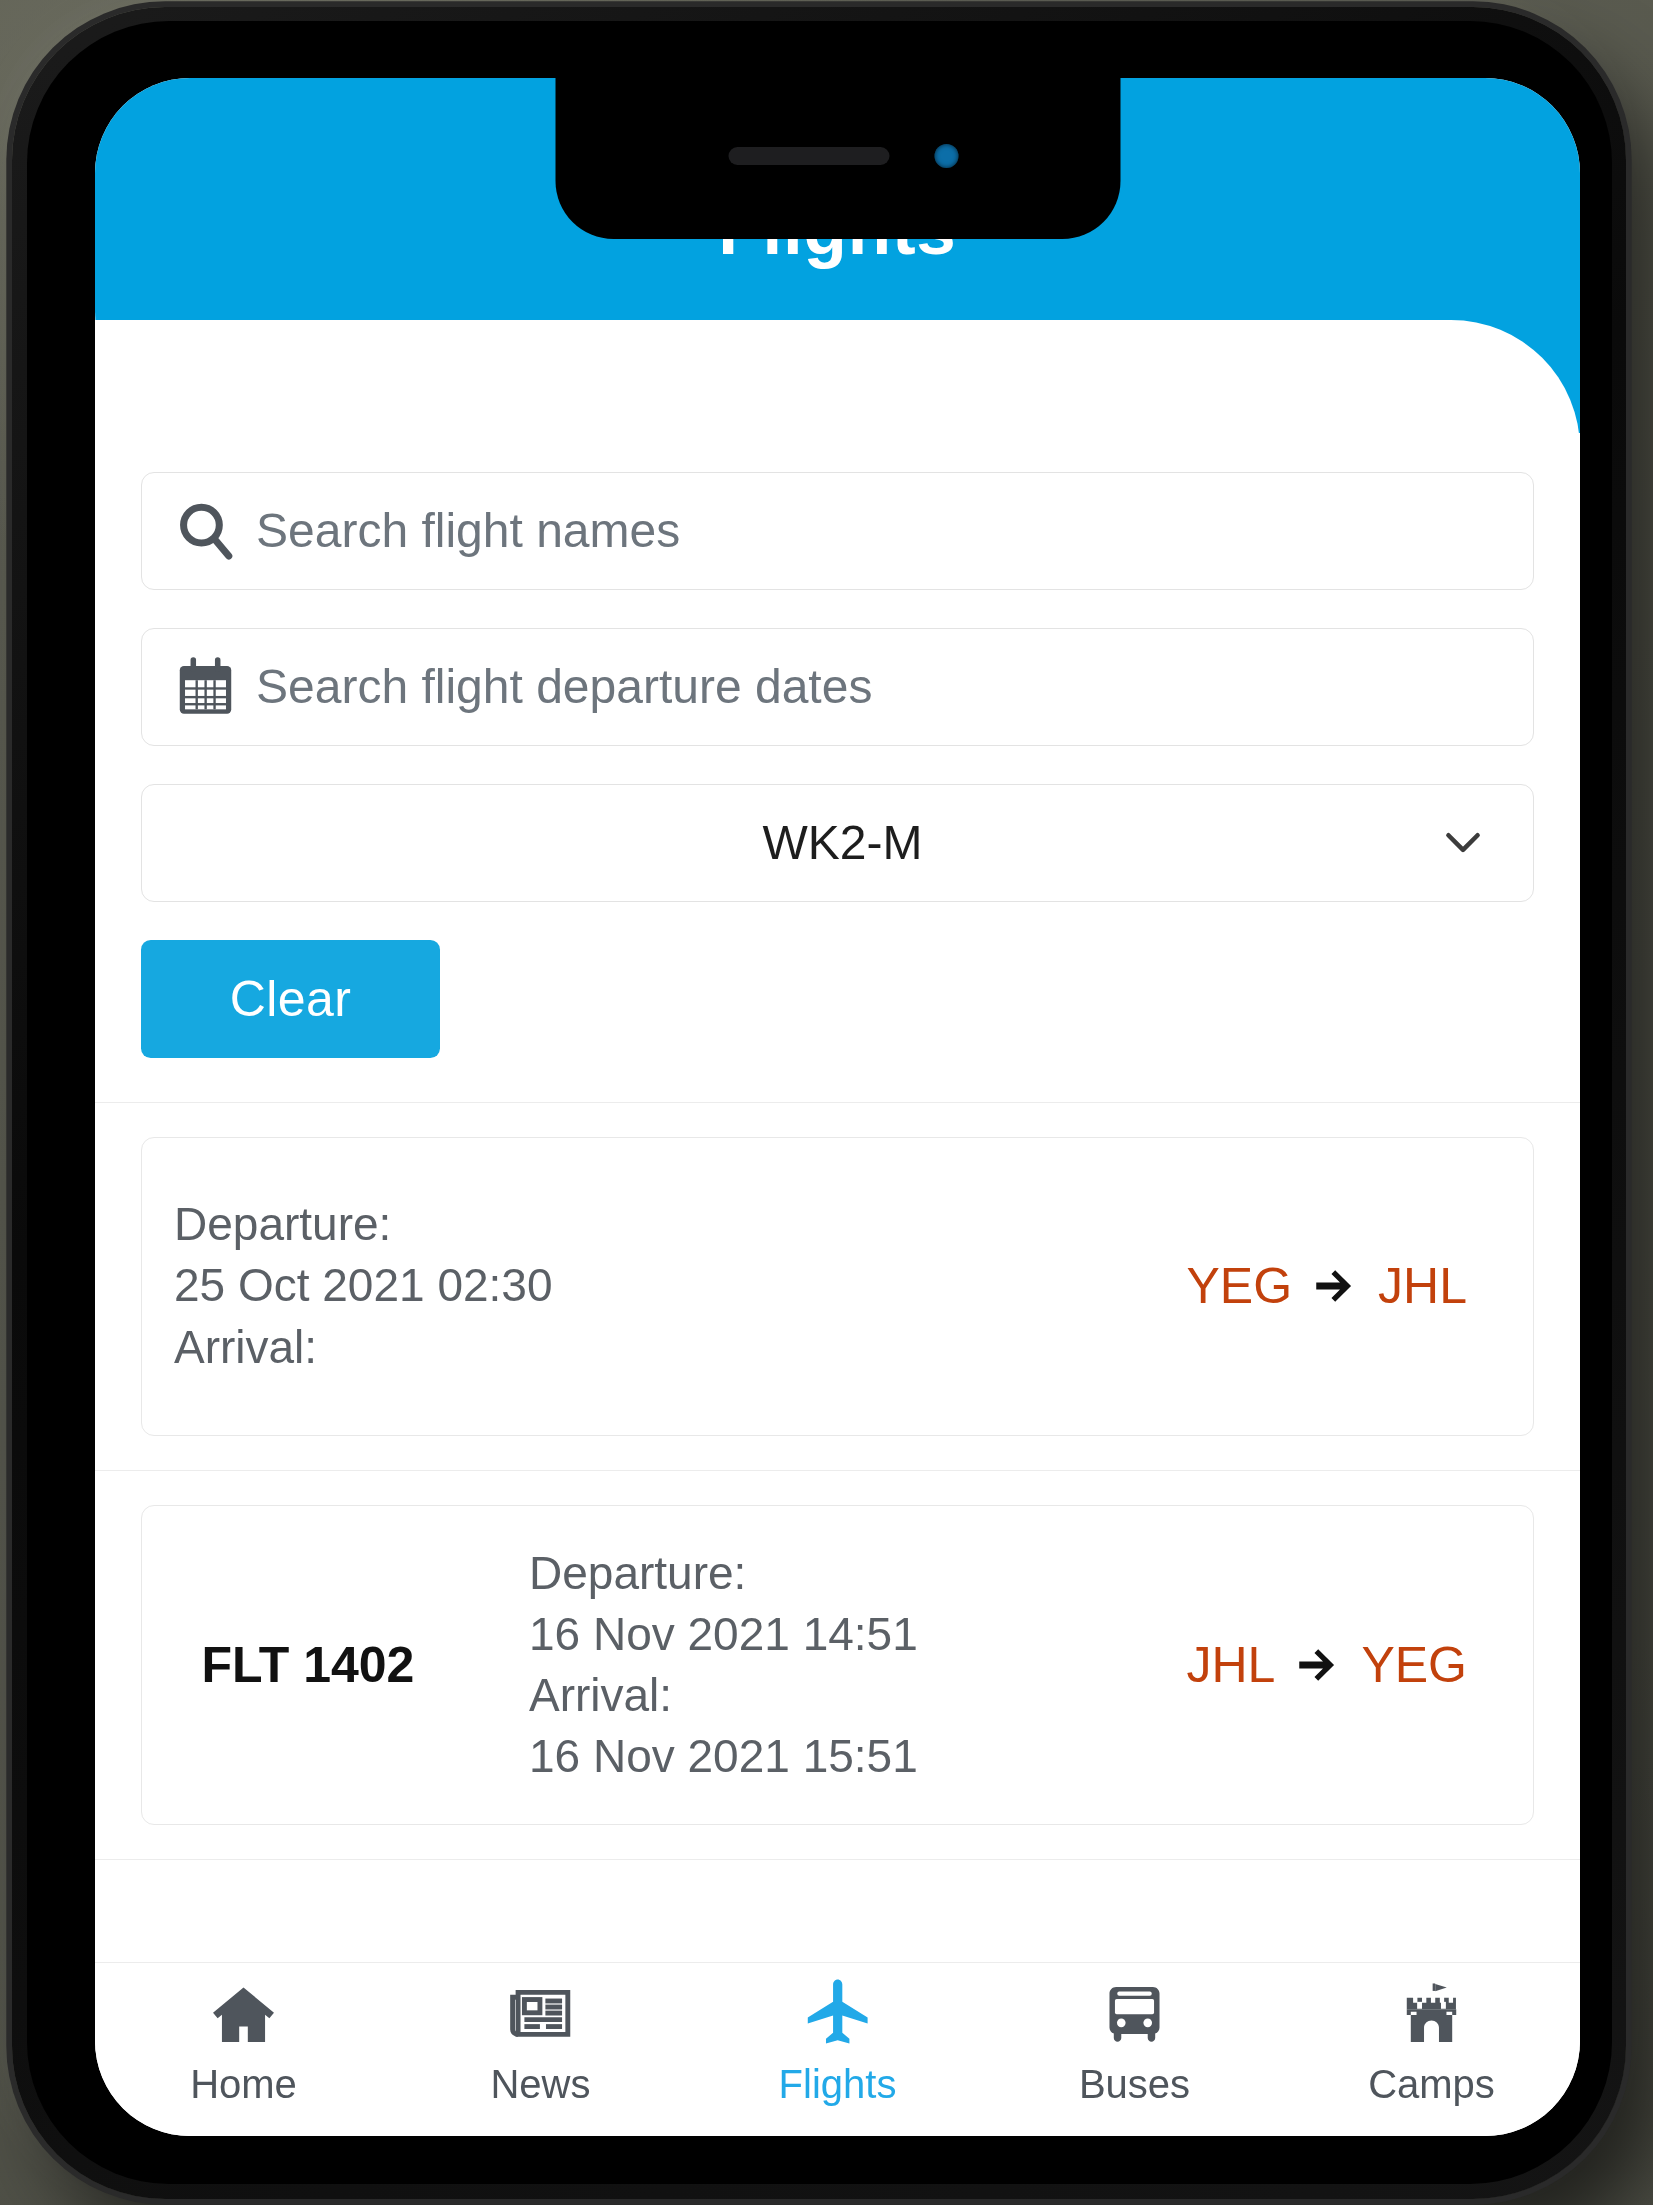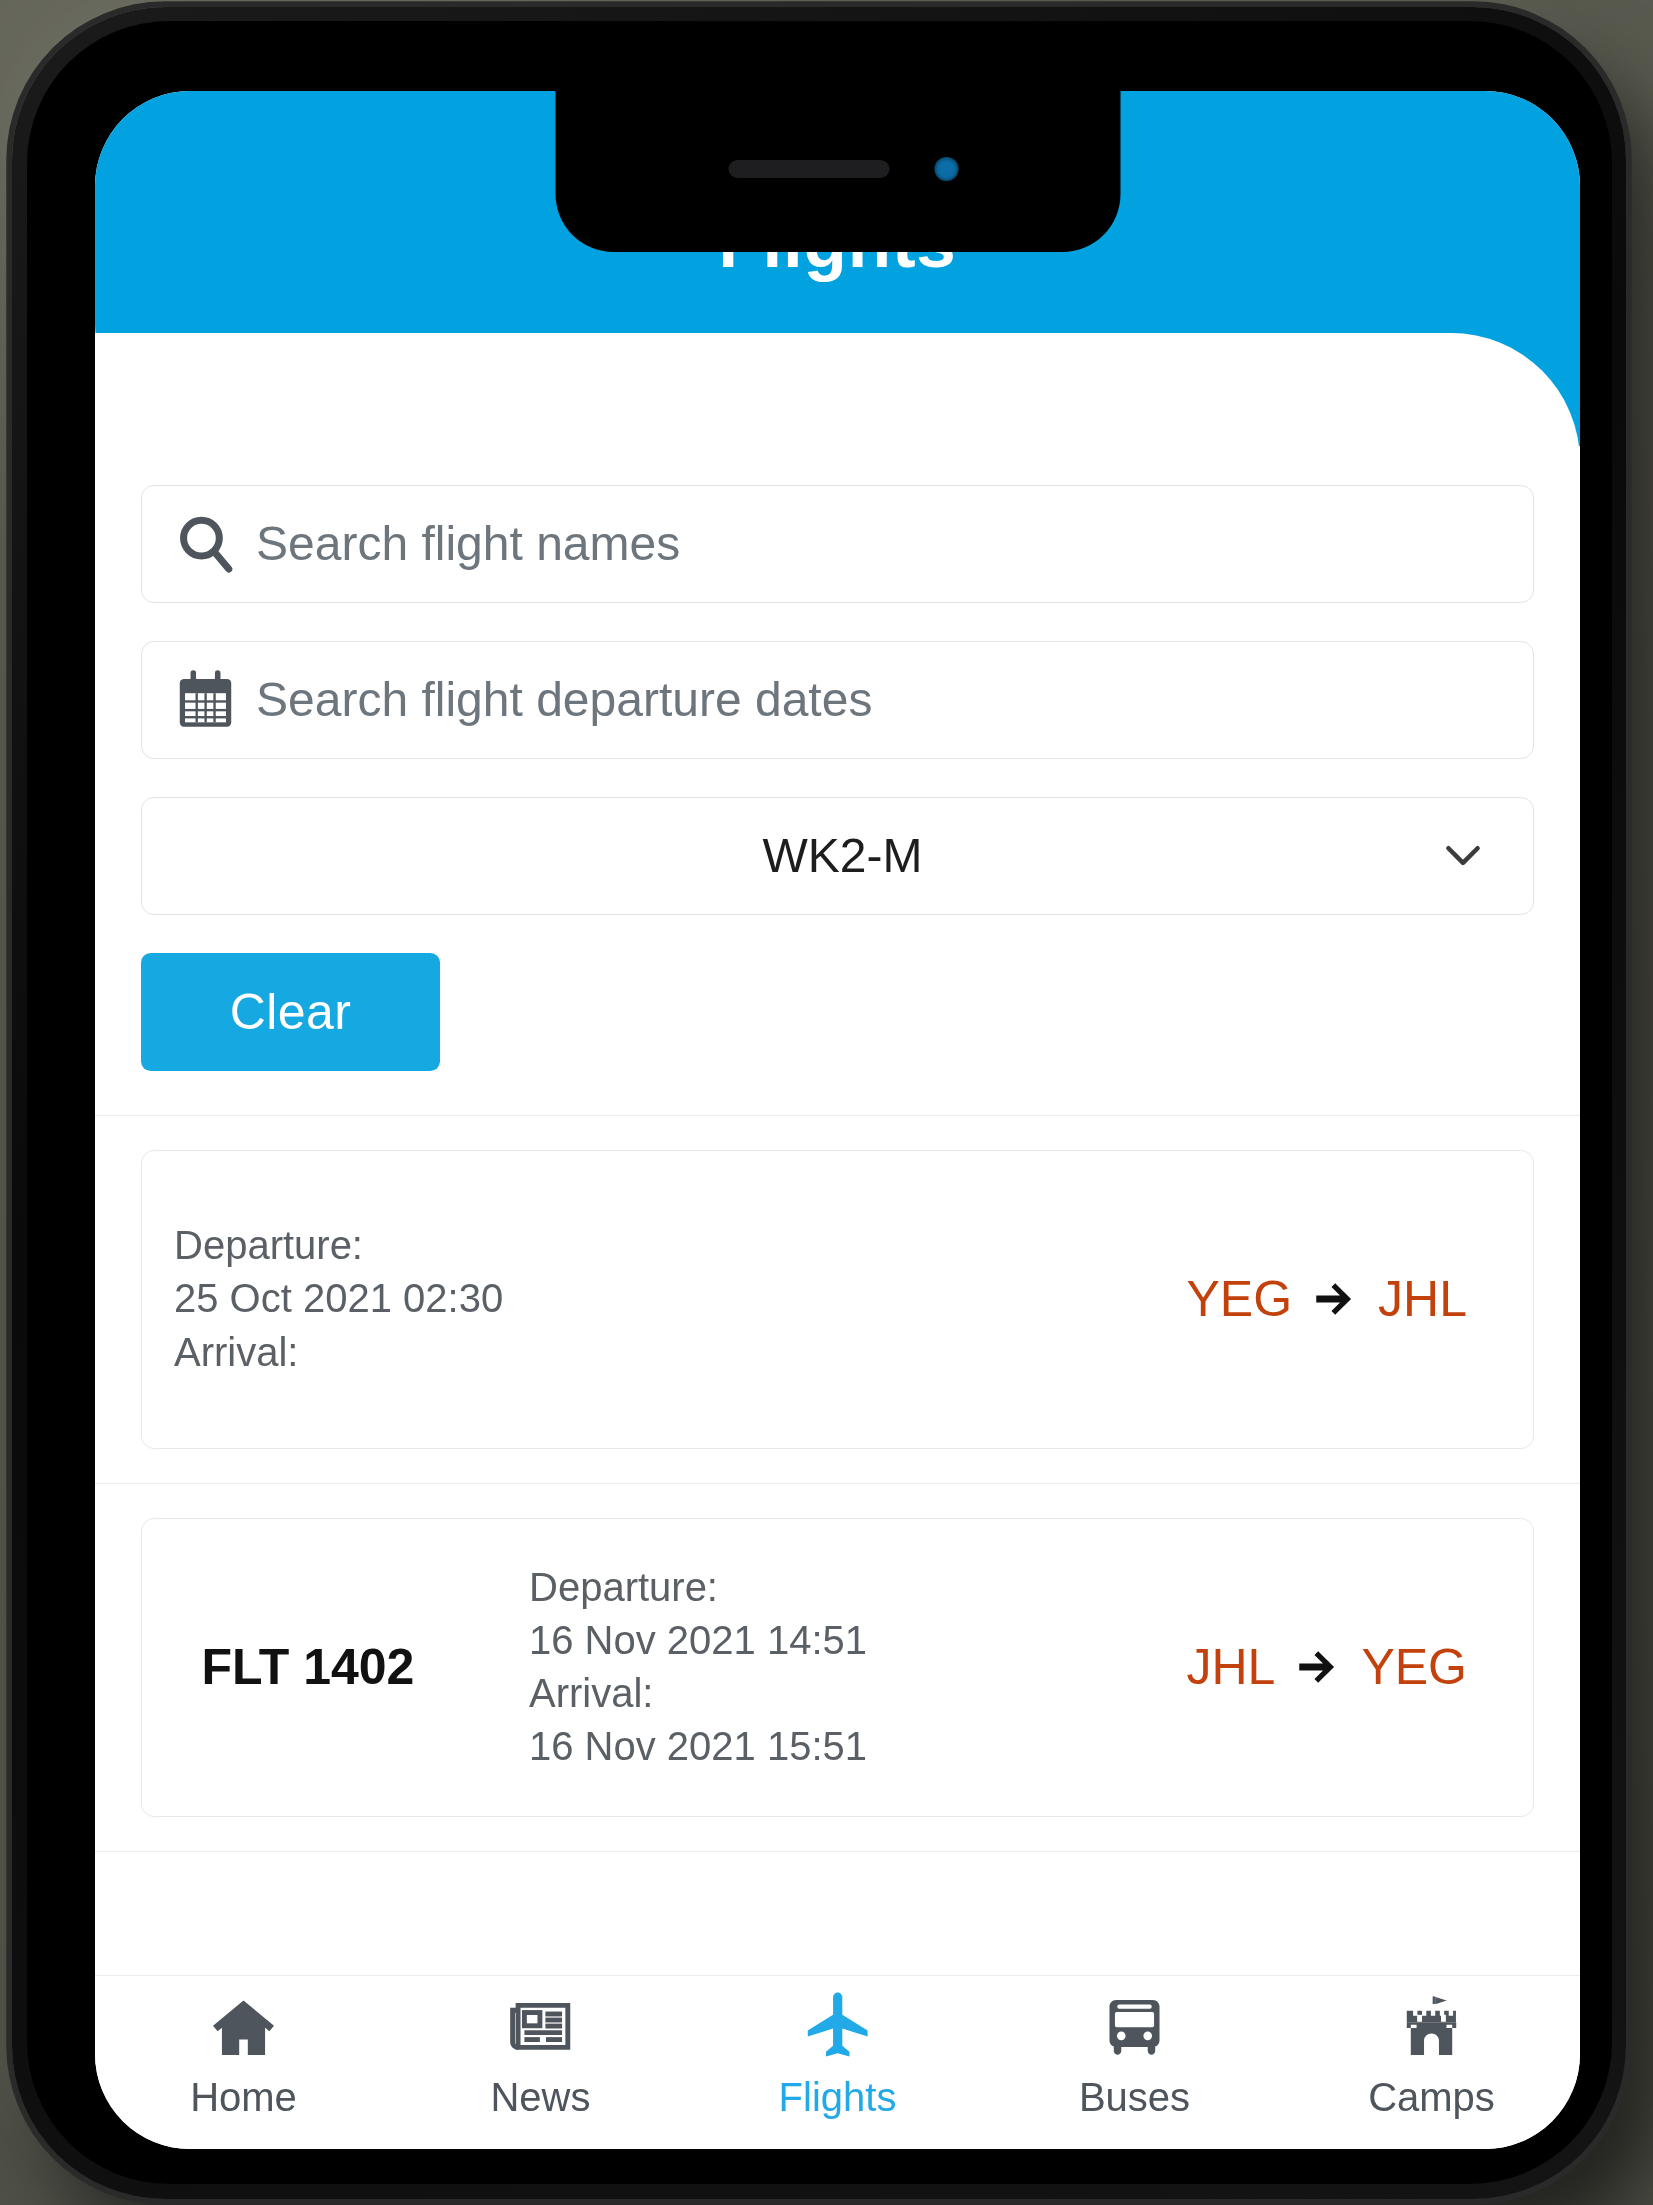--- a/index.html
+++ b/index.html
@@ -48,21 +48,21 @@
     right: 14.5px;
     bottom: 14.5px;
     border-radius: 142px;
     background: #000;
   }
 
   
   .screen {
     position: absolute;
     left: 83px;
-    top: 84px;
+    top: 71px;
     width: 1485px;
     height: 2058px;
     border-radius: 95px;
     background: #ffffff;
     overflow: hidden;
   }
 
   
   .header {
     position: absolute;
@@ -239,21 +239,21 @@
     font-size: 50px;
     font-weight: bold;
     color: #111111;
     line-height: 1;
     padding-left: 27.4px;
   }
 
   .flight-times {
     flex: 1 1 auto;
     color: #5b6066;
-    font-size: 40px;
+    font-size: 46px;
     line-height: 1.33;
     white-space: nowrap;
   }
 
   .flight-route {
     flex: 0 0 auto;
     display: flex;
     align-items: center;
     gap: 18px;
     font-size: 50px;

